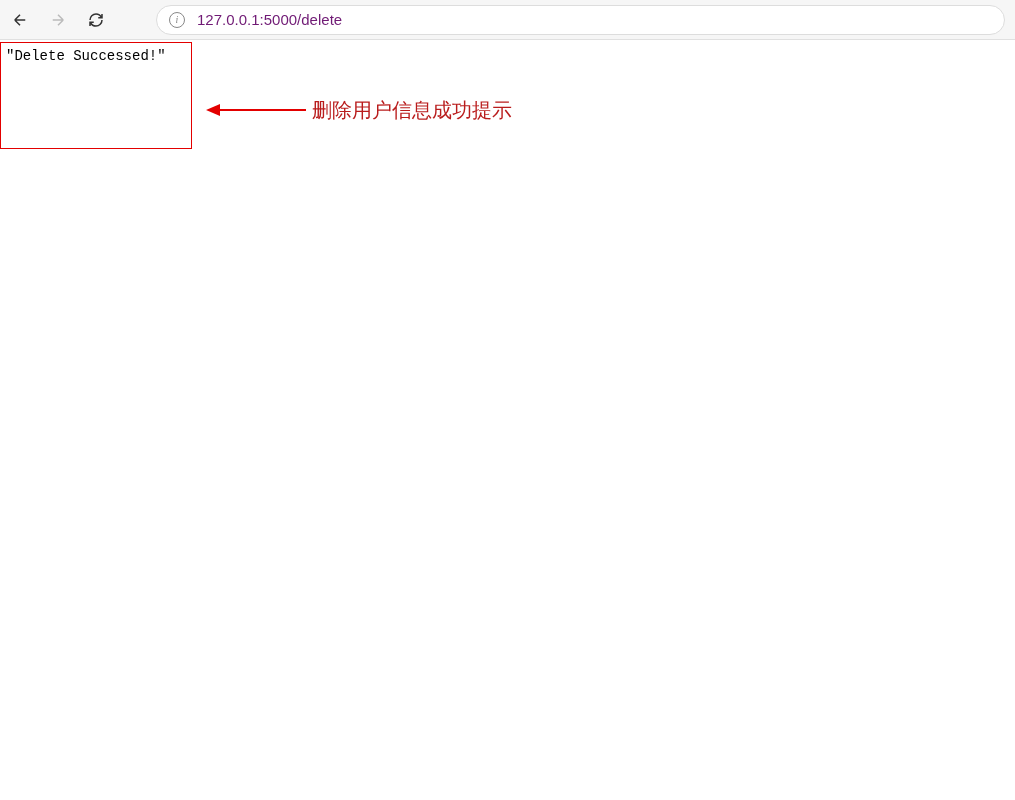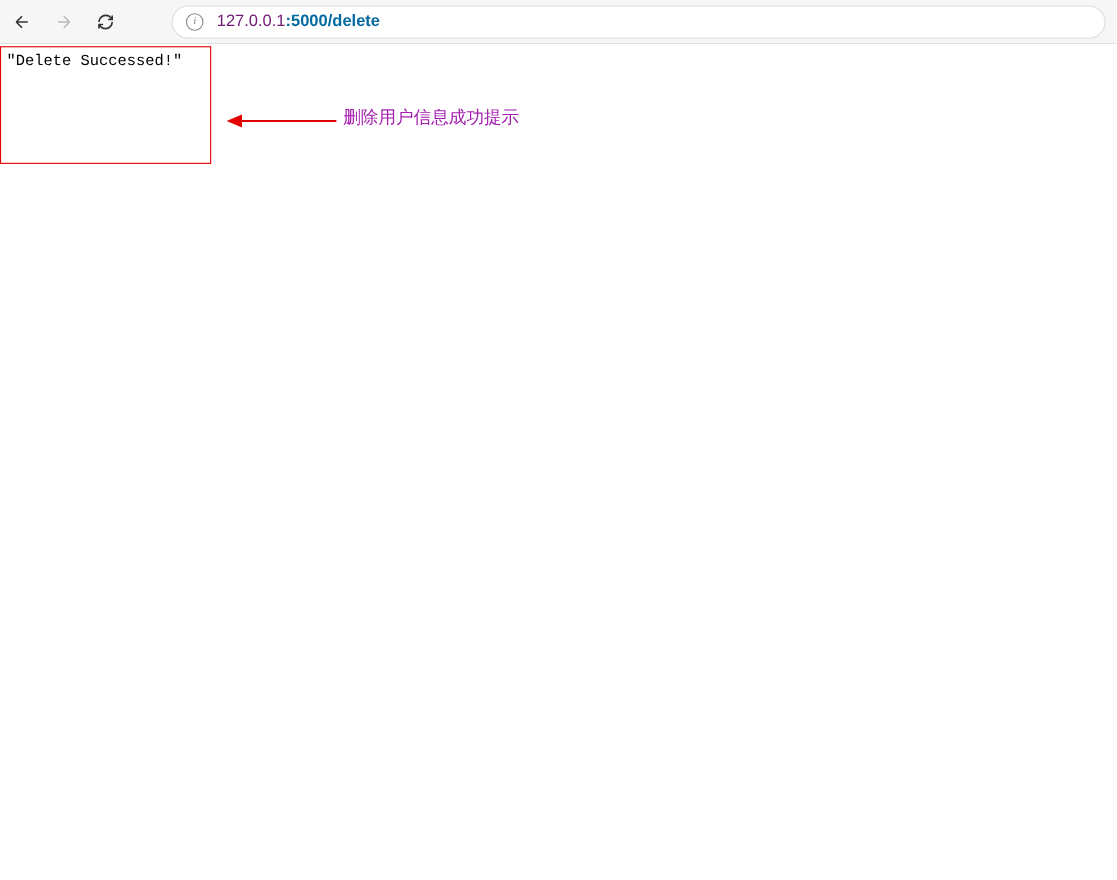--- a/index.html
+++ b/index.html
@@ -73,22 +73,21 @@
     }
     .url-text {
       font-size: 15px;
       color: #333;
       font-family: -apple-system, "Segoe UI", Arial, sans-serif;
     }
     .url-host {
       color: #701a75;
     }
     .url-port-path {
-      color: #0369a1;
-      font-weight: bold;
+      color: #701a75;
     }
     .page-content {
       padding: 8px 6px;
       font-family: "Courier New", monospace;
       font-size: 14px;
       color: #000;
       position: relative;
     }
     .message-text {
       font-family: "SimSun", "Courier New", monospace;
@@ -106,22 +105,22 @@
     .annotation-arrow {
       position: absolute;
       left: 206px;
       top: 103px;
       pointer-events: none;
     }
     .annotation-label {
       position: absolute;
       left: 312px;
       top: 97px;
-      font-size: 16px;
-      color: #a21caf;
+      font-size: 20px;
+      color: #b91c1c;
       font-family: "Microsoft YaHei", "SimSun", Arial, sans-serif;
       pointer-events: none;
     }
   </style>
 </head>
 <body>
 
 <div class="browser-toolbar">
   <div class="nav-buttons">
     <div class="nav-btn">

